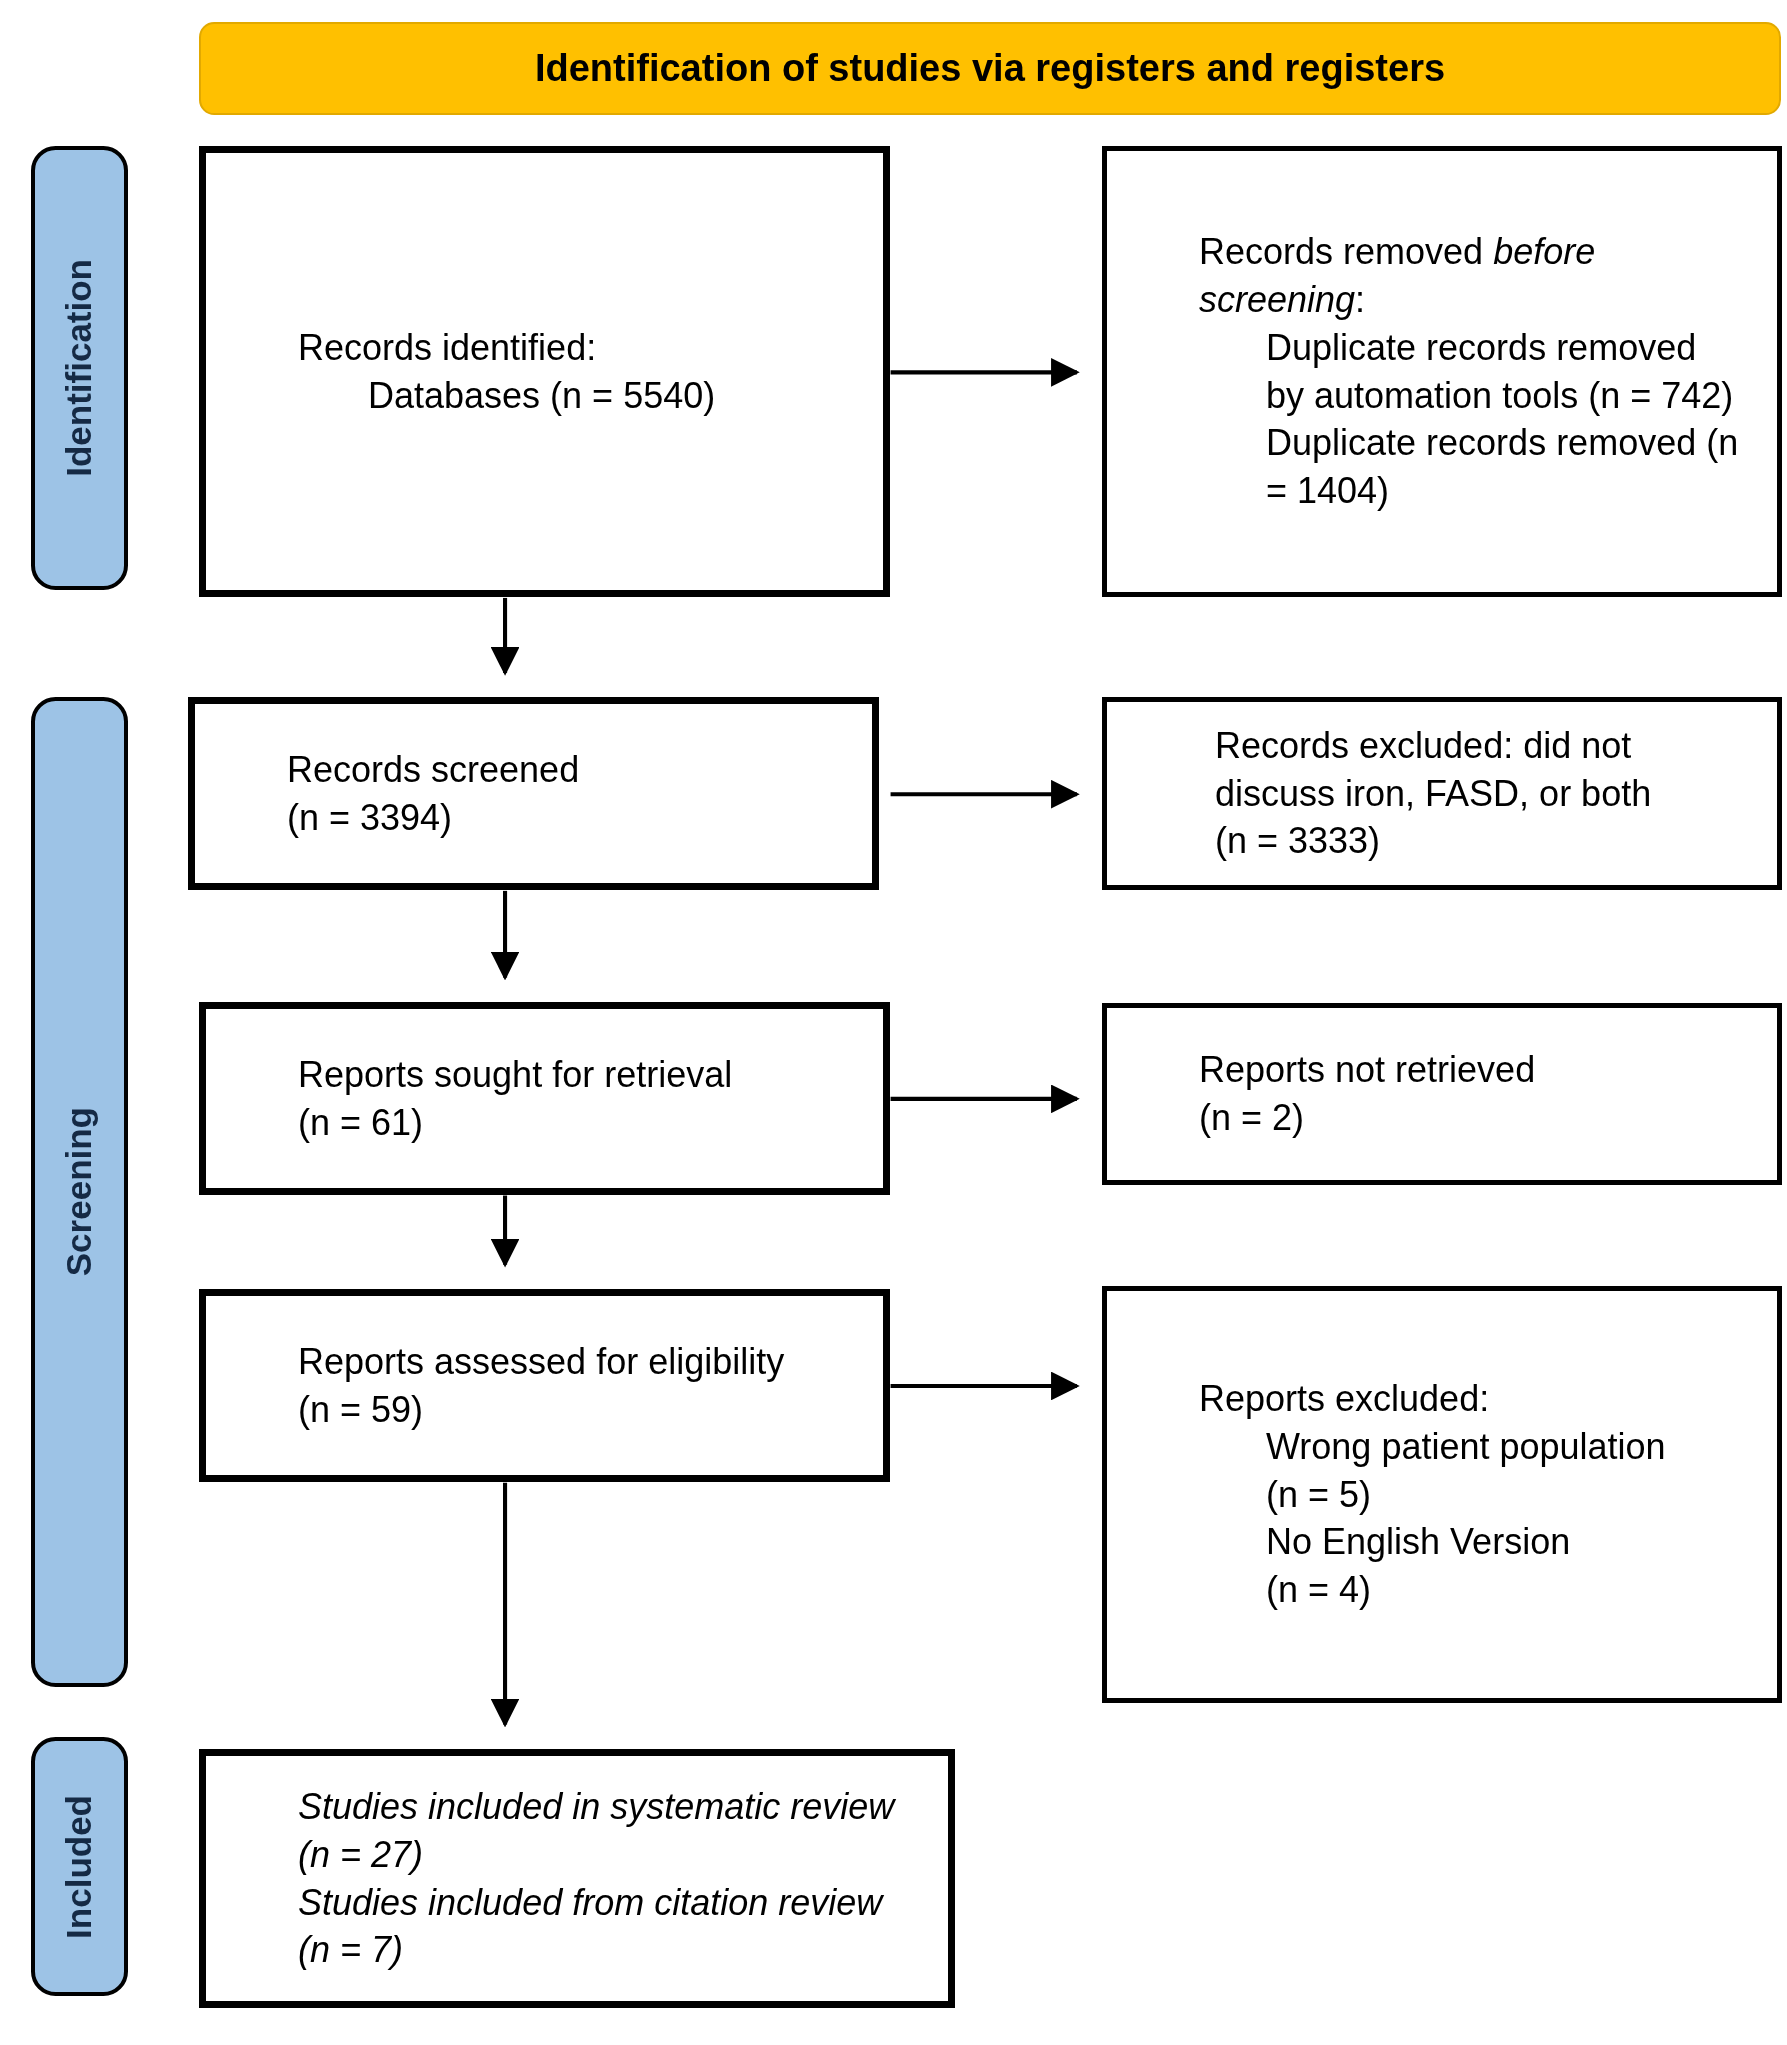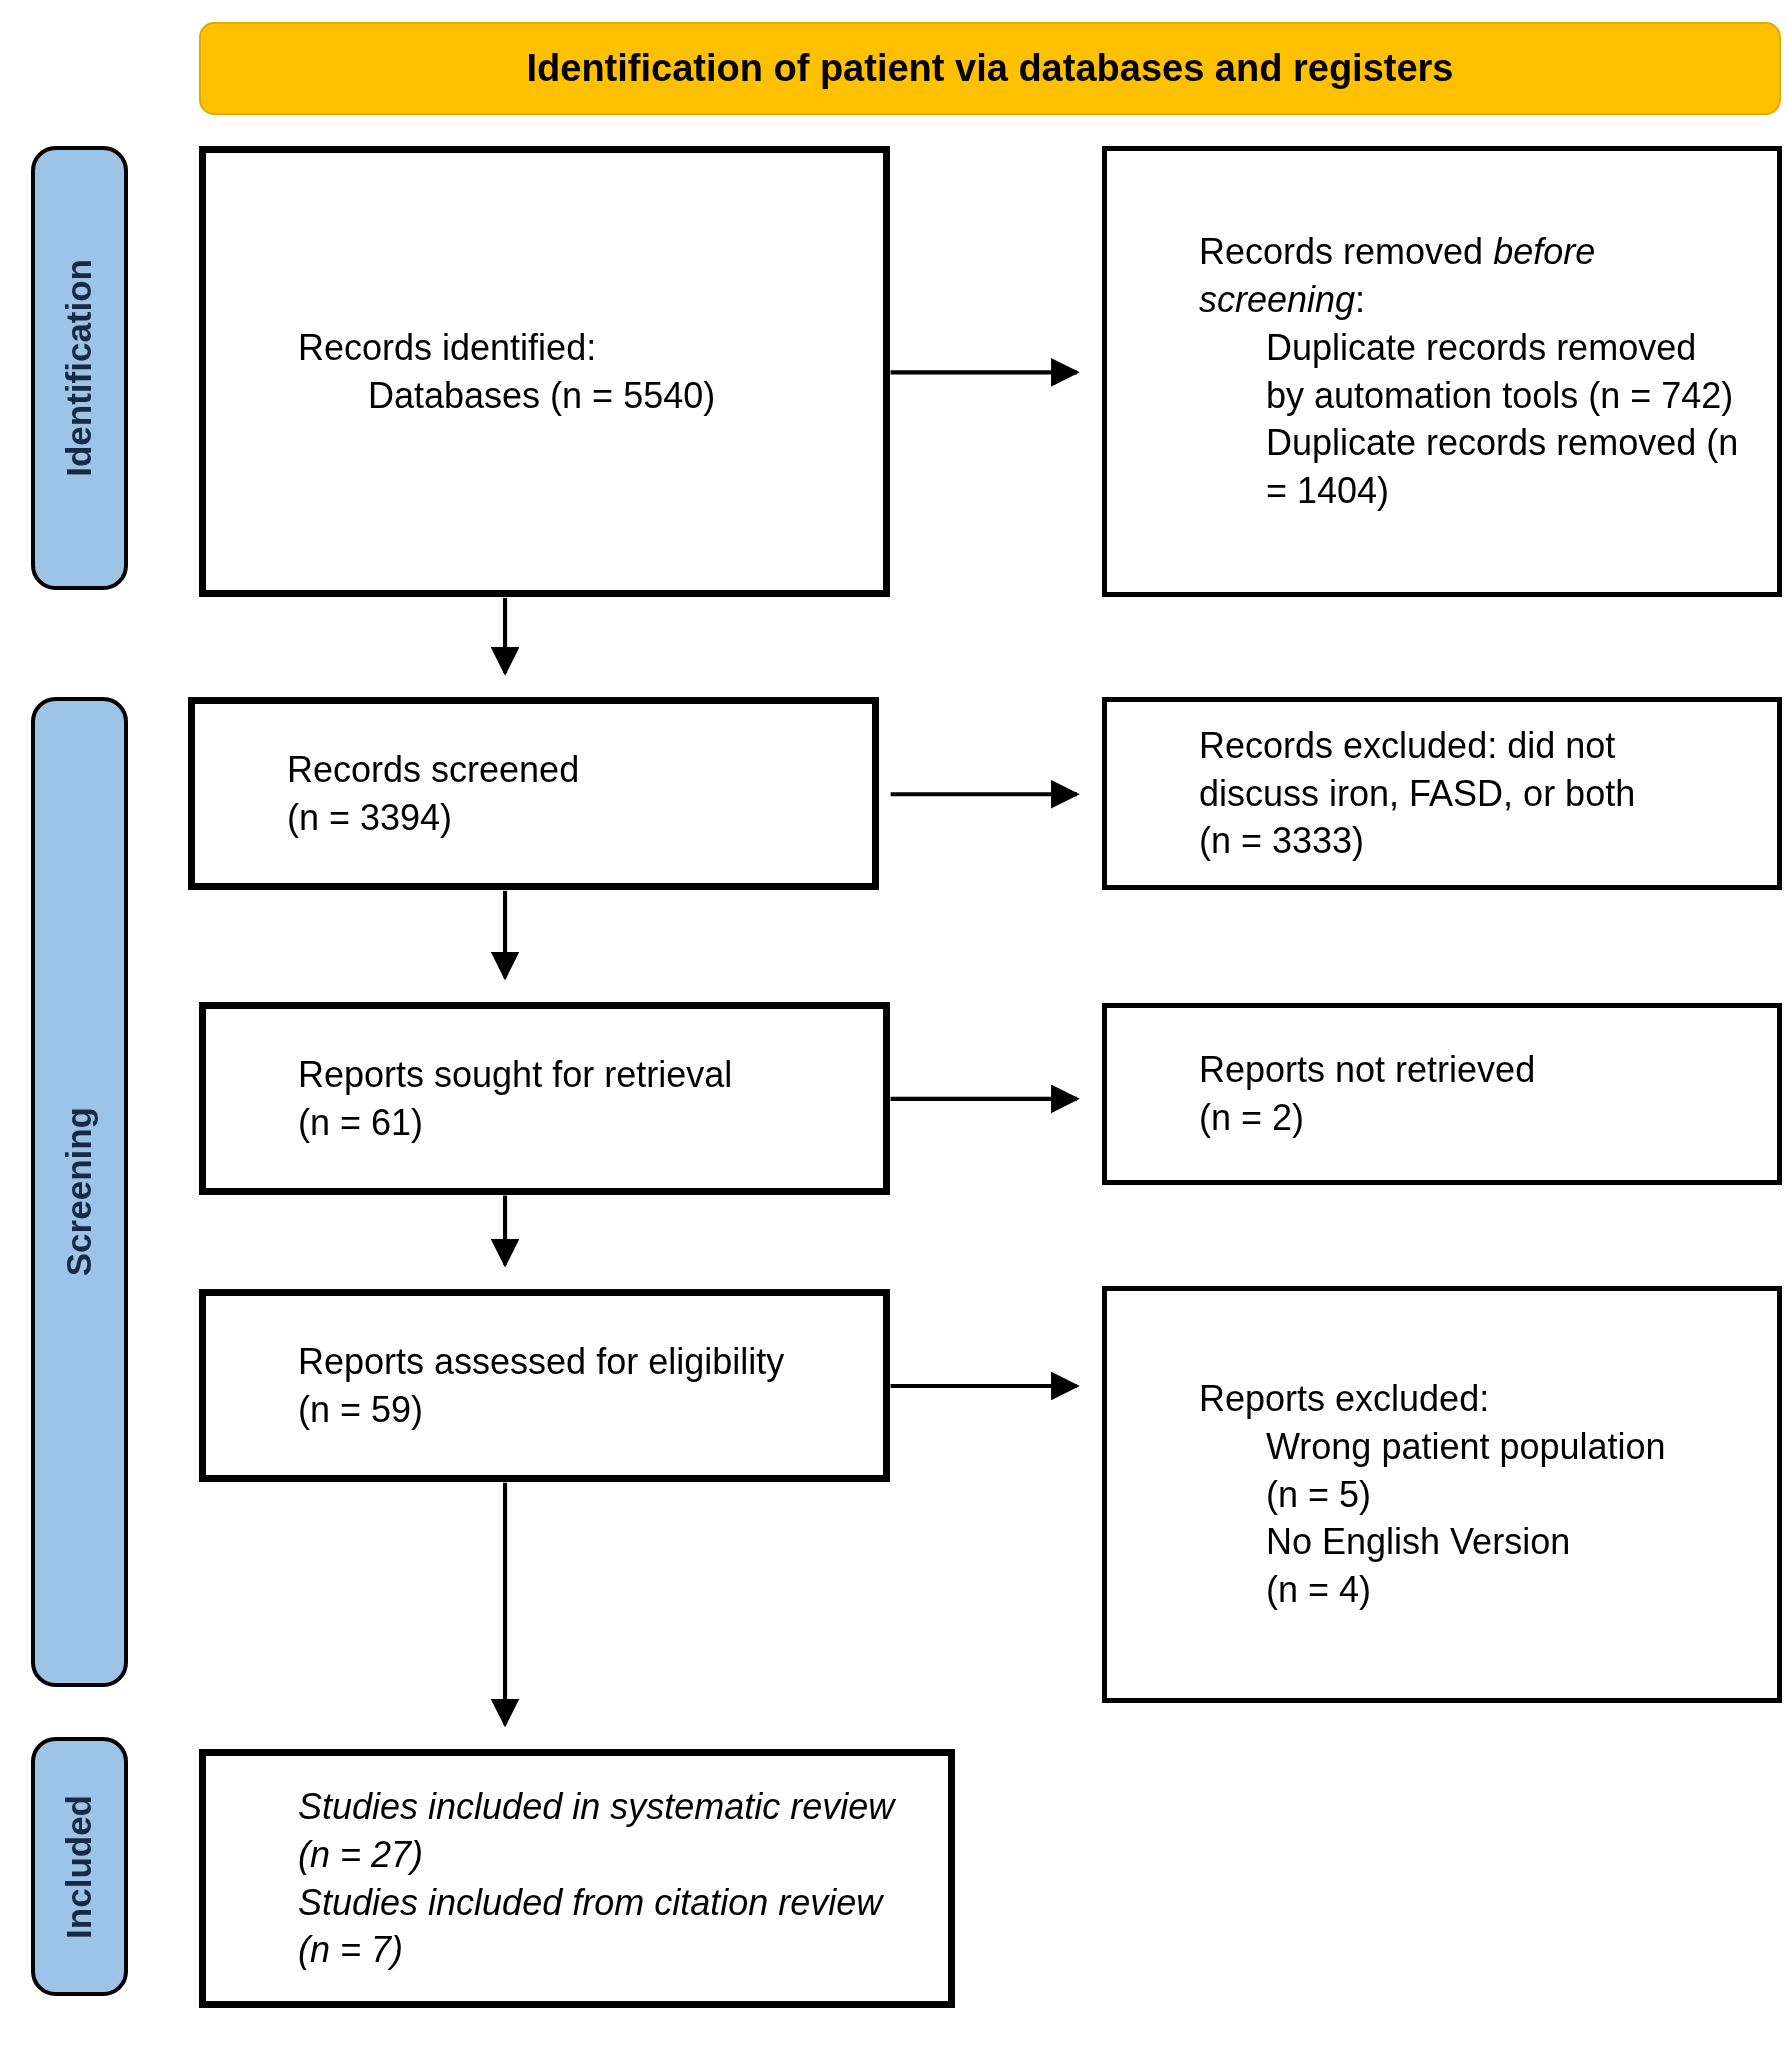--- a/index.html
+++ b/index.html
@@ -65,41 +65,41 @@
     font-size: 36px; line-height: 1.33; margin-left: 48px;
   }
   .pre { white-space: pre-line; }
   .indent-1 { padding-left: 70px; }
   .indent-items { padding-left: 67px; }
   .italic { font-style: italic; }
   .intro-wrap { max-width: 410px; }
   #box-records-identified { left: 199px;  top: 146px;  width: 691px; height: 451px; }
   #box-records-removed    { left: 1102px; top: 146px;  width: 680px; height: 451px; }
   #box-records-screened   { left: 188px;  top: 697px; width: 691px; height: 193px; }
-  #box-records-excluded   { left: 1102px; top: 697px; width: 680px; height: 193px; }
+  #box-records-excluded   { left: 1102px; top: 697px; width: 680px; height: 193px; padding-left: 16px; }
   #box-reports-sought     { left: 199px;  top: 1002px; width: 691px; height: 193px; }
   #box-reports-not-retrieved { left: 1102px; top: 1003px; width: 680px; height: 182px; }
   #box-reports-assessed   { left: 199px;  top: 1289px; width: 691px; height: 193px; }
   #box-reports-excluded   { left: 1102px; top: 1286px; width: 680px; height: 417px; }
   #box-studies-included   { left: 199px;  top: 1749px; width: 756px; height: 259px; font-style: italic; }
   
   #flow-arrows {
     position: absolute; left: 0; top: 0;
     width: 1787px; height: 2046px;
     pointer-events: none;
   }
   #flow-arrows line { stroke: var(--box-border); stroke-width: 7; }
 </style>
 </head>
 <body>
 
 <div id="canvas">
 
   <div class="banner">
-    <div class="banner-title">Identification of patient via databases and registers</div>
+    <div class="banner-title">Identification of studies via registers and registers</div>
   </div>
 
   <div class="stage" id="stage-identification">
     <span class="stage-text">Identification</span>
   </div>
   <div class="stage" id="stage-screening">
     <span class="stage-text">Screening</span>
   </div>
   <div class="stage" id="stage-included">
     <span class="stage-text">Included</span>

